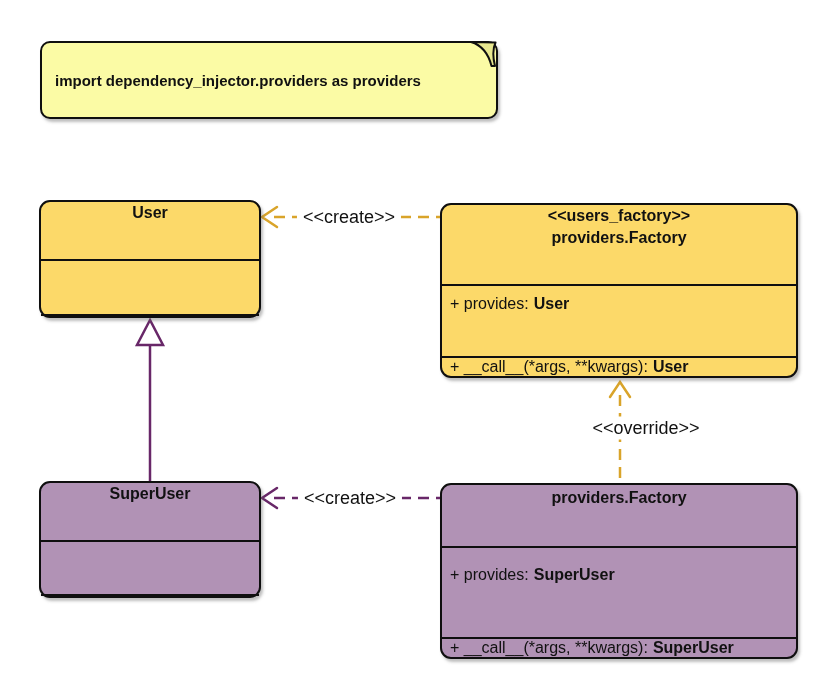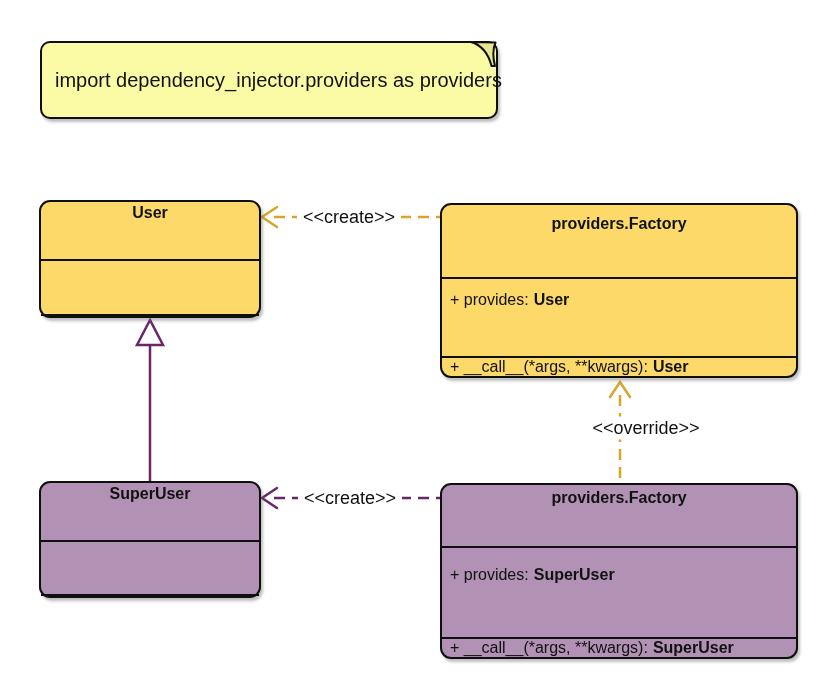--- a/index.html
+++ b/index.html
@@ -26,21 +26,21 @@
 
   
   .note{
     position:absolute;left:40px;top:41px;width:458px;height:78px;
     background:var(--note-yellow);
     border:2.5px solid var(--border);
     border-radius:10px;
     box-shadow:2px 3px 3px rgba(110,110,110,.45);
     display:flex;align-items:center;
   }
-  .note-text{font-weight:normal;font-size:20px;padding-left:13px;white-space:nowrap;}
+  .note-text{font-weight:bold;font-size:15px;padding-left:13px;white-space:nowrap;}
   .note-fold{position:absolute;top:-2px;right:-1px;}
 
   
   .uml-class{
     position:absolute;
     border:2.5px solid var(--border);
     border-radius:11px;
     box-shadow:2px 3px 3px rgba(110,110,110,.45);
     display:flex;flex-direction:column;
   }
@@ -107,20 +107,21 @@
   <div class="uml-class yellow" style="left:39px;top:200px;width:222px;height:118px;">
     <div class="cls-title" style="height:36px;">
       <span>User</span>
     </div>
     <div class="compartment" style="height:49px;"></div>
     <div class="compartment" style="flex:1;"></div>
   </div>
 
   <div class="uml-class yellow" style="left:440px;top:203px;width:358px;height:175px;">
     <div class="cls-title" style="height:53px;">
+      <span>&lt;&lt;users_factory&gt;&gt;</span>
       <span>providers.Factory</span>
     </div>
     <div class="compartment" style="height:62px;">
       <div class="member">
         <span>+ provides:</span>
         <span class="type">User</span>
       </div>
     </div>
     <div class="compartment" style="flex:1;">
       <div class="member">

